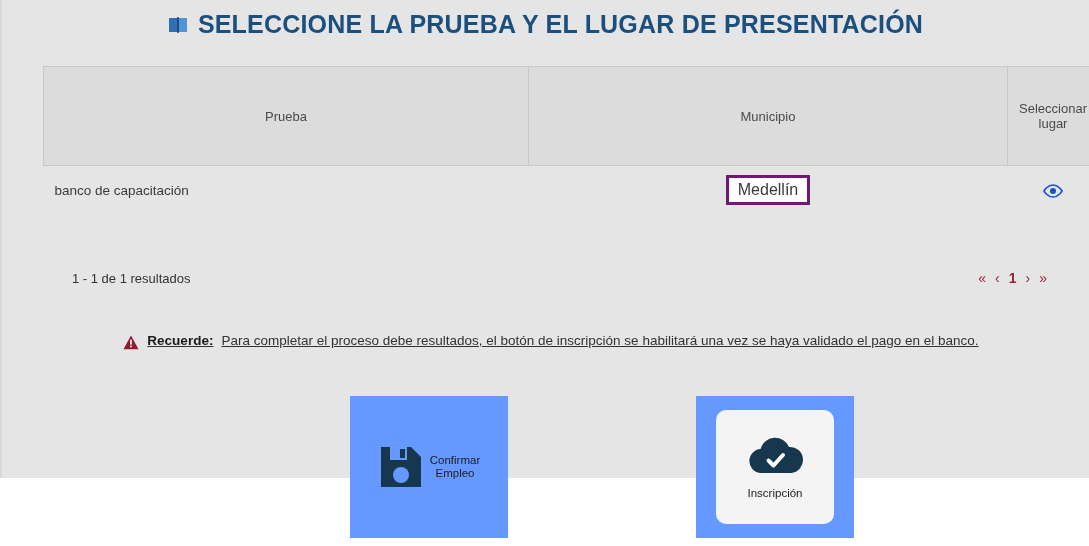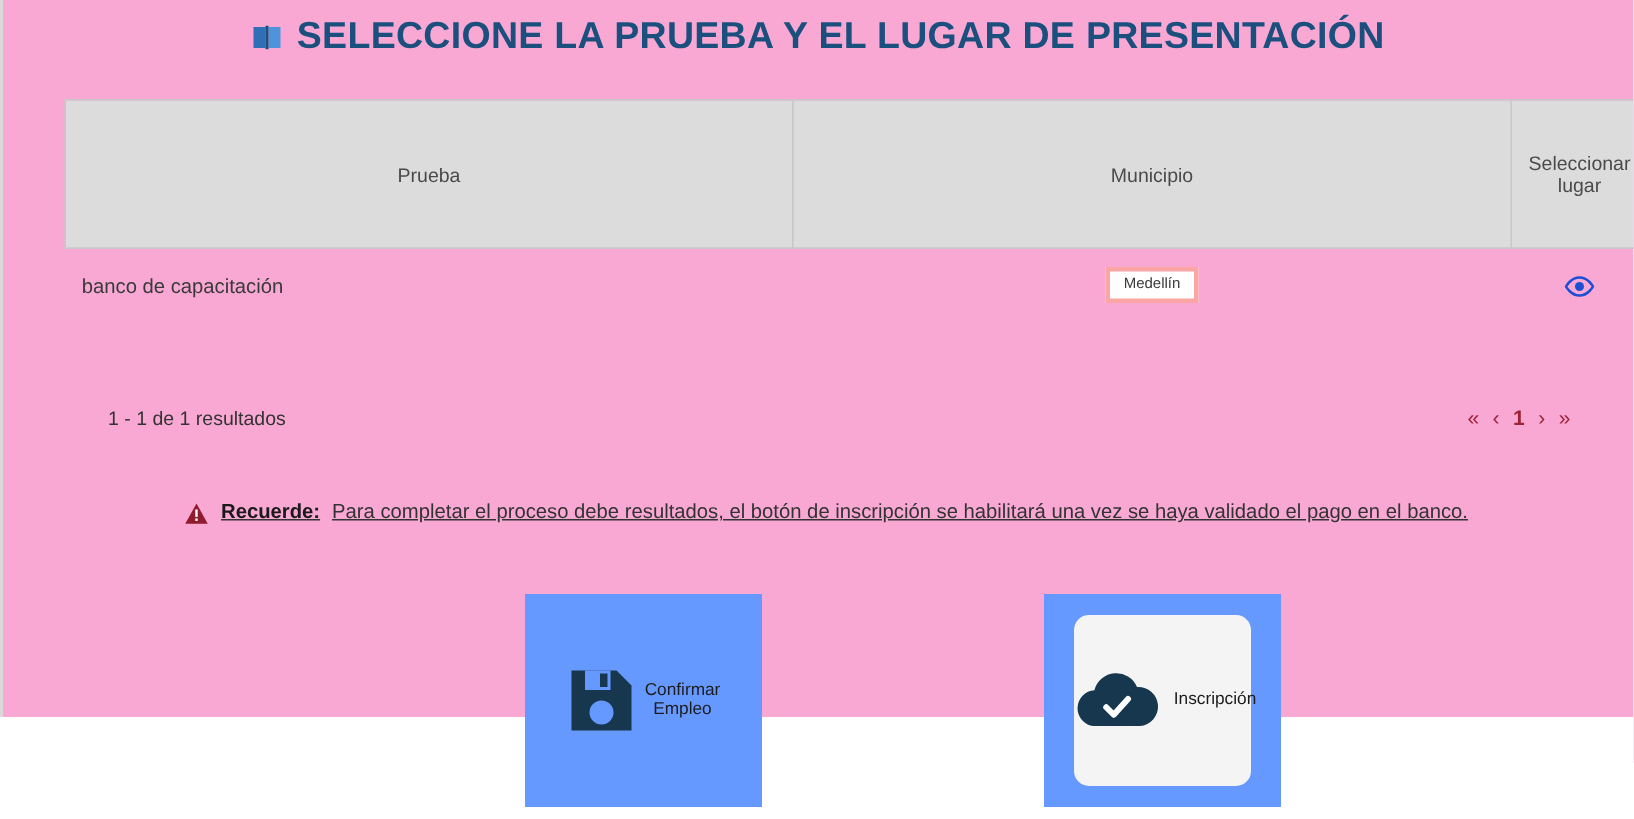--- a/index.html
+++ b/index.html
@@ -14,21 +14,21 @@
     color: #333;
     overflow: hidden;
     position: relative;
   }
   .page {
     position: relative;
     width: 1089px;
     height: 478px;
     box-sizing: border-box;
     border-left: 2px solid #d9d9d9;
-    background: #f9a8d4;
+    background: #e5e5e5;
   }
   
   .title-bar {
     display: flex;
     align-items: center;
     justify-content: center;
     gap: 10px;
     padding-top: 4px;
     height: 40px;
   }
@@ -82,23 +82,23 @@
   }
   .cell-prueba {
     padding-left: 11px !important;
     text-align: left;
   }
   .cell-municipio {
     text-align: center;
   }
   .muni-highlight {
     display: inline-block;
-    border: 3px solid #fca5a5;
+    border: 3px solid #701a75;
     padding: 3px 9px 4px 9px;
-    font-size: 10px;
+    font-size: 16px;
     color: #3a3a3a;
     background: #fff;
     line-height: 1.1;
     text-align: center;
   }
   .cell-sel {
     text-align: center;
   }
   .eye-icon {
     display: inline-block;
@@ -190,20 +190,21 @@
     align-items: center;
     justify-content: center;
     gap: 6px;
   }
   .tile-inner-card {
     width: 118px;
     height: 114px;
     background: #f4f4f4;
     border-radius: 10px;
     display: flex;
+    flex-direction: column;
     align-items: center;
     justify-content: center;
     gap: 8px;
   }
   .tile-label {
     font-size: 11.5px;
     color: #1c1c1c;
     text-align: center;
     line-height: 1.15;
   }

